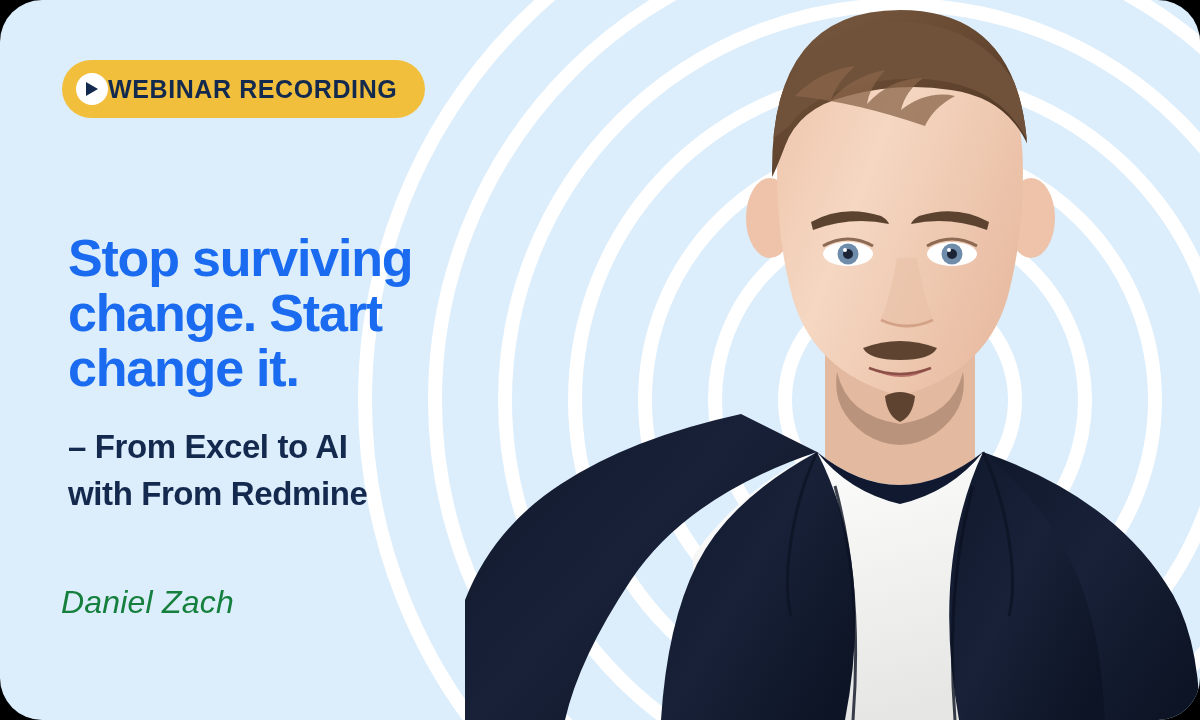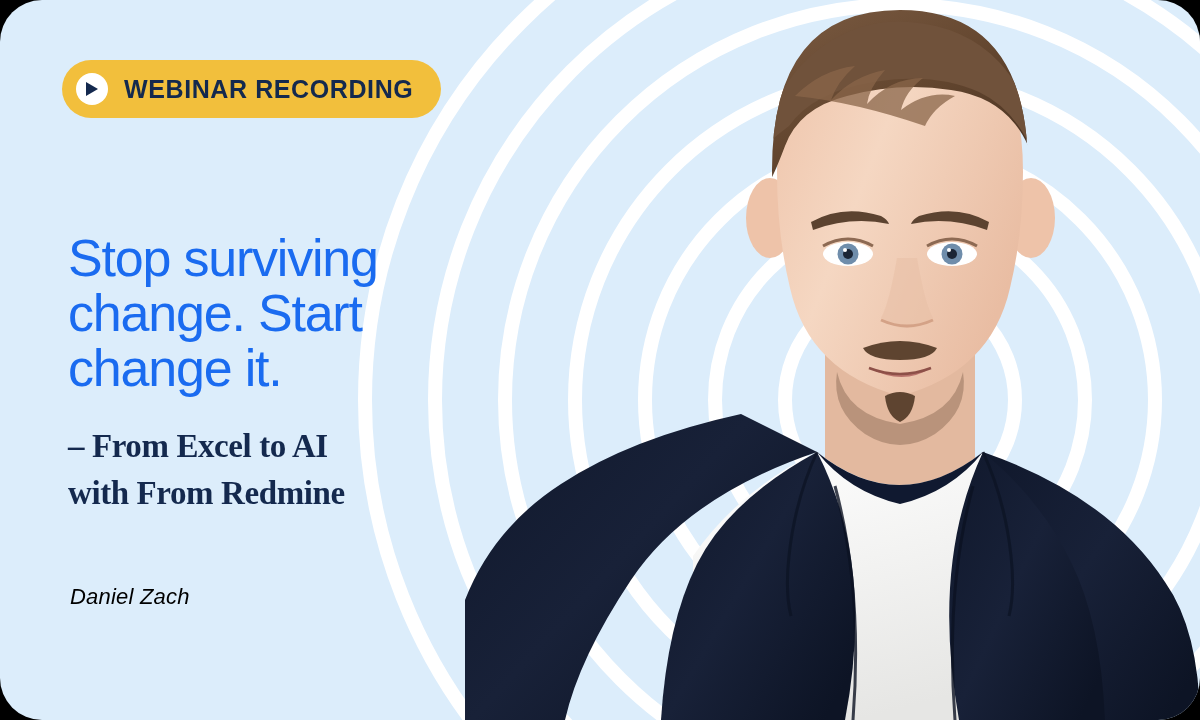--- a/index.html
+++ b/index.html
@@ -50,21 +50,20 @@
     height: 720px;
   }
 
   .badge {
     position: absolute;
     left: 62px;
     top: 60px;
     height: 58px;
     display: flex;
     align-items: center;
-    gap: 16px;
     padding: 0 28px 0 14px;
     border-radius: 29px;
     background: #f2bf3c;
     box-sizing: border-box;
   }
   .badge .play-icon {
     width: 32px;
     height: 32px;
     border-radius: 50%;
     background: #ffffff;
@@ -82,48 +81,48 @@
     white-space: nowrap;
     line-height: 1;
   }
 
   .headline {
     position: absolute;
     left: 68px;
     top: 196px;
     width: 430px;
     font-size: 52px;
-    font-weight: normal;
+    font-weight: bold;
     line-height: 55px;
     letter-spacing: -1.2px;
     color: #1a6bf0;
   }
   .headline .hl-line { display: block; white-space: nowrap; }
 
   .subhead {
     position: absolute;
     left: 68px;
     top: 396px;
     width: 430px;
     font-size: 33px;
     font-weight: bold;
     line-height: 47px;
     letter-spacing: -0.4px;
     color: #14294e;
   }
-  .subhead .sh-line { display: block; white-space: nowrap; font-family: Liberation Serif, serif; }
+  .subhead .sh-line { display: block; white-space: nowrap; }
 
   .speaker {
     position: absolute;
-    left: 70px;
+    left: 61px;
     top: 584px;
-    font-size: 22px;
+    font-size: 32px;
     font-style: italic;
     font-weight: normal;
-    color: #000000;
+    color: #15803d;
     letter-spacing: 0.2px;
     white-space: nowrap;
   }
 </style>
 </head>
 <body>
 
 <div class="card">
 
   <div class="rings">

